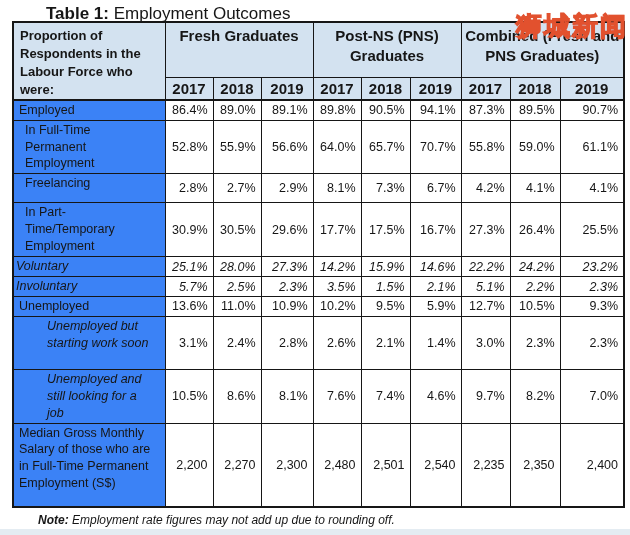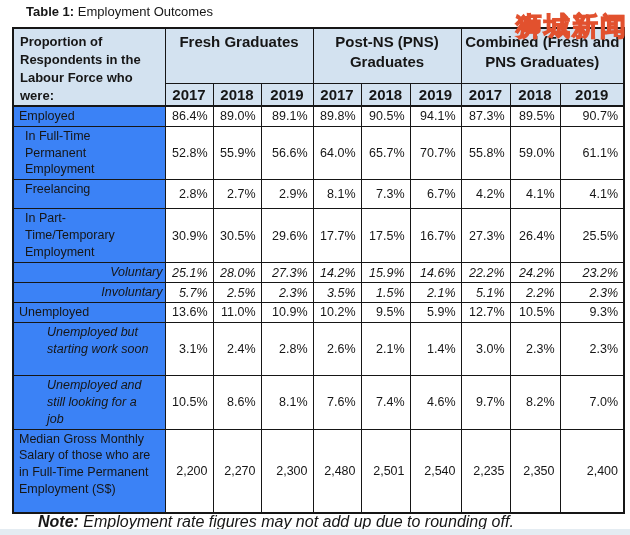--- a/index.html
+++ b/index.html
@@ -3,34 +3,34 @@
 <meta charset="utf-8">
 <style>
   html,body { margin:0; padding:0; }
   body {
     width:630px; height:535px; position:relative; overflow:hidden;
     background:#ffffff;
     font-family:"Liberation Sans", sans-serif;
     color:#161616;
   }
   .page-title {
-    position:absolute; left:26px; top:4px;
-    font-size:13px; white-space:nowrap;
+    position:absolute; left:46px; top:4px;
+    font-size:17px; white-space:nowrap;
   }
   .page-title .t-label { font-weight:bold; }
   .watermark {
     position:absolute; right:2px; top:9px;
     font-size:26px; font-weight:bold; letter-spacing:2px;
     color:#3b82f6;
     -webkit-text-stroke:1.3px #e2512e;
     text-shadow:0 0 1px #e2512e;
     z-index:5; white-space:nowrap;
   }
   table.outcomes {
-    position:absolute; left:12px; top:27px;
+    position:absolute; left:12px; top:21px;
     border-collapse:collapse; table-layout:fixed;
     border:2px solid #161616; background:#fff;
   }
   th, td { border:1px solid #161616; overflow:hidden; }
   thead th {
     background:#d3e2f0; font-weight:bold; font-size:15px;
     text-align:center; vertical-align:top; padding:3px 1px 0 1px; line-height:1.3;
   }
   thead { border-bottom:2px solid #161616; }
   th.corner {
@@ -42,26 +42,26 @@
   tr.year-row th { vertical-align:middle; padding:0; }
   td.label {
     font-size:12.5px; line-height:1.35; vertical-align:top;
     padding:1px 13px 1px 5px; background:#3b82f6;
   }
   td.val {
     font-size:12.5px; text-align:right; vertical-align:middle;
     padding:0 5px 0 1px; background:#fff; white-space:nowrap;
   }
   tr.r-sub td.label { padding-left:11px; }
-  tr.r-dc  td.label { text-align:right; font-style:italic; padding:1px 2px; }
+  tr.r-dc  td.label { text-align:left; font-style:italic; padding:1px 2px; }
   tr.r-dc  td.val   { font-style:italic; }
   tr.r-di  td.label { padding-left:33px; font-style:italic; }
   .note {
     position:absolute; left:38px; top:513px;
-    font-size:16px; font-style:italic; white-space:nowrap;
+    font-size:12px; font-style:italic; white-space:nowrap;
   }
   .note .n-label { font-weight:bold; }
   .bottom-strip {
     position:absolute; left:0; bottom:0; width:630px; height:6px;
     background:#e4ecf2;
   }
 </style>
 </head>
 <body>
 

